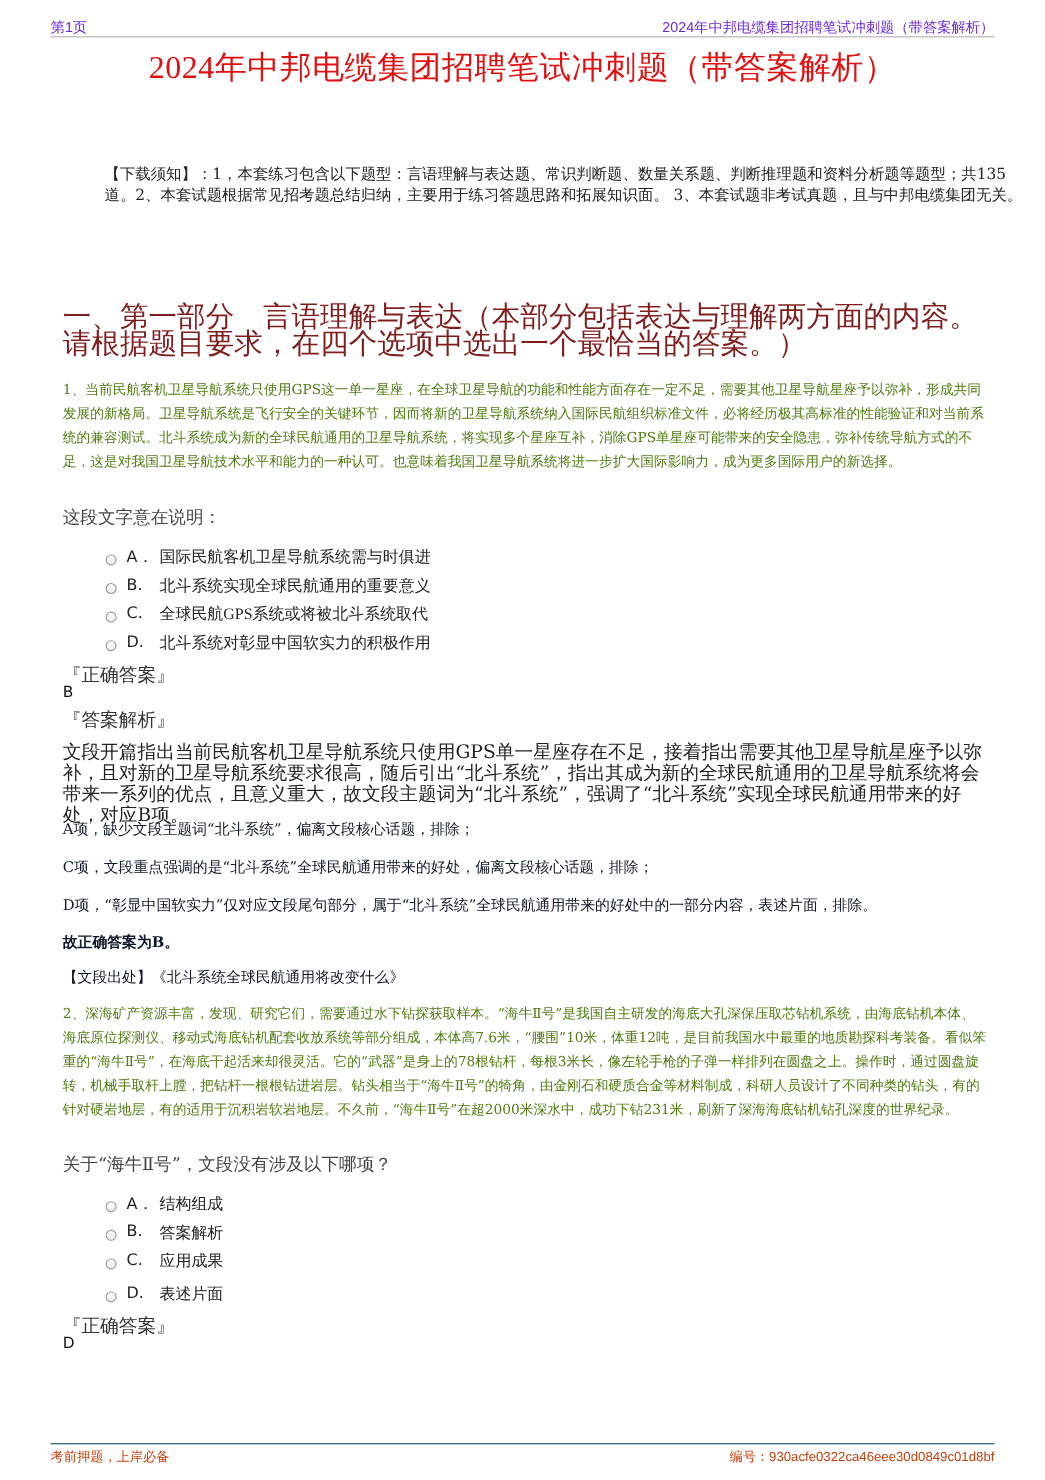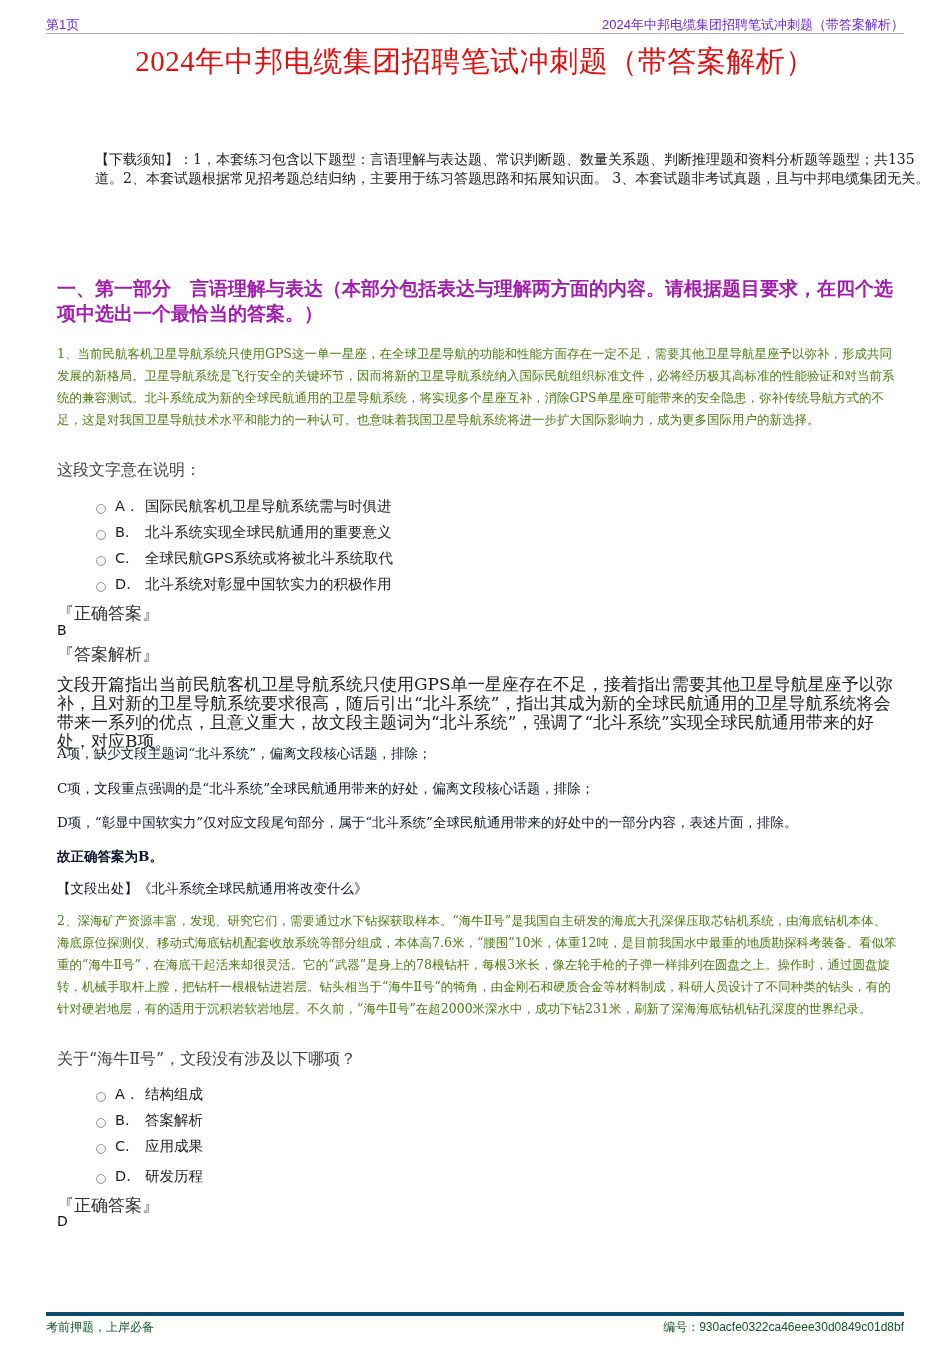--- a/index.html
+++ b/index.html
@@ -21,21 +21,21 @@
       font-size: 29px; color: #e01010; letter-spacing: 0.5px;
     }
 
     .notice {
       position: absolute; left: 57px; width: 840px; top: 150px;
       font-size: 14px; line-height: 19px; color: #222; margin-left: 38px;
     }
 
     .section-heading {
       position: absolute; left: 57px; width: 840px; top: 276px;
-      font-size: 19px; line-height: 25px; color: #a21caf; font-weight: bold;
+      font-size: 26px; line-height: 25px; color: #7f1d1d;
     }
 
     .q-text {
       position: absolute; left: 57px; width: 840px;
       font-size: 12.5px; line-height: 22px; color: #4d7c0f;
     }
     .q-prompt {
       position: absolute; left: 57px;
       font-size: 16px; color: #444;
     }
@@ -44,41 +44,41 @@
     .option {
       display: flex; align-items: center; height: 26px;
       font-size: 14.5px; color: #222;
     }
     .radio {
       width: 10px; height: 10px; border-radius: 50%;
       border: 1px solid #999; margin-right: 9px; margin-top: 5px;
       background: linear-gradient(#fff, #eee);
     }
     .opt-letter { font-family: "DejaVu Sans", sans-serif; width: 30px; }
-    .opt-text { font-family: Liberation Sans, sans-serif; }
+    .opt-text { font-family: Liberation Serif, serif; }
 
     .tag {
       position: absolute; left: 57px; font-size: 17px; color: #333;
     }
     .answer-letter {
       position: absolute; left: 57px; font-family: "DejaVu Sans", sans-serif;
       font-size: 14px; color: #111;
     }
 
     .analysis {
       position: absolute; left: 57px; width: 838px;
       font-size: 17px; line-height: 19px; color: #222;
     }
     .analysis-p { position: absolute; left: 57px; width: 838px; font-size: 13.5px; color: #0f172a; }
 
     .page-footer {
       position: absolute; left: 46px; right: 46px; top: 1312px; height: 20px;
-      border-top: 4px solid #0c4a6e;
+      border-top: 1px solid #0c4a6e;
       font-family: "Liberation Sans", "DejaVu Sans", sans-serif;
-      font-size: 12px; color: #14532d;
+      font-size: 12px; color: #c2410c;
     }
     .page-footer .left { position: absolute; left: 0; top: 3px; }
     .page-footer .right { position: absolute; right: 0; top: 3px; }
   </style>
 </head>
 <body>
 
 <div class="page-header">
   <span class="left">第1页</span>
   <span class="right">2024年中邦电缆集团招聘笔试冲刺题（带答案解析）</span>
@@ -142,21 +142,21 @@
     <span class="opt-text">答案解析</span>
   </div>
   <div class="option">
     <span class="radio"></span>
     <span class="opt-letter">C.</span>
     <span class="opt-text">应用成果</span>
   </div>
   <div class="option" style="margin-top:4px;">
     <span class="radio"></span>
     <span class="opt-letter">D.</span>
-    <span class="opt-text">研发历程</span>
+    <span class="opt-text">表述片面</span>
   </div>
 </div>
 
 <div class="tag" style="top:1194px;">『正确答案』</div>
 <div class="answer-letter" style="top:1213px;">D</div>
 
 <div class="page-footer">
   <span class="left">考前押题，上岸必备</span>
   <span class="right">编号：930acfe0322ca46eee30d0849c01d8bf</span>
 </div>

